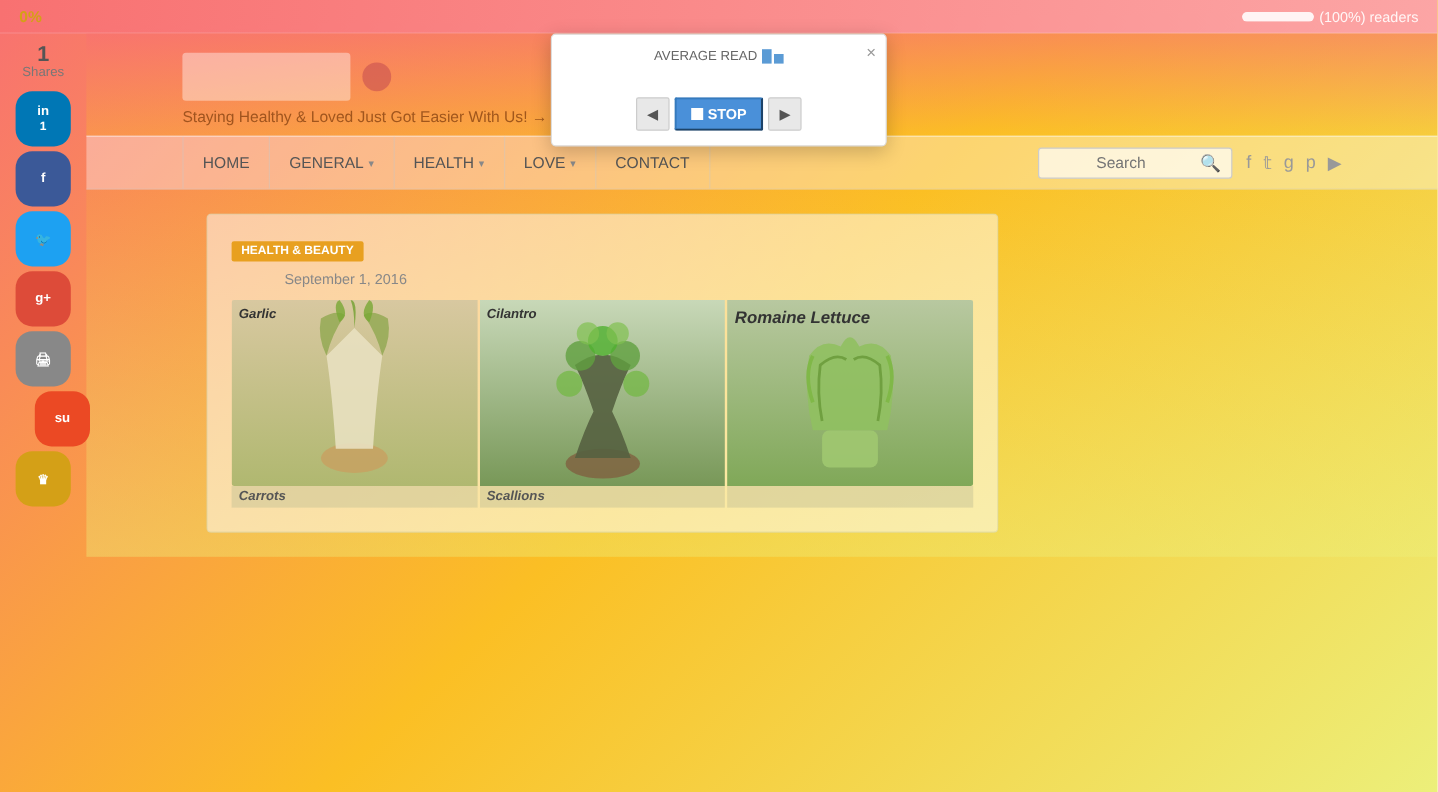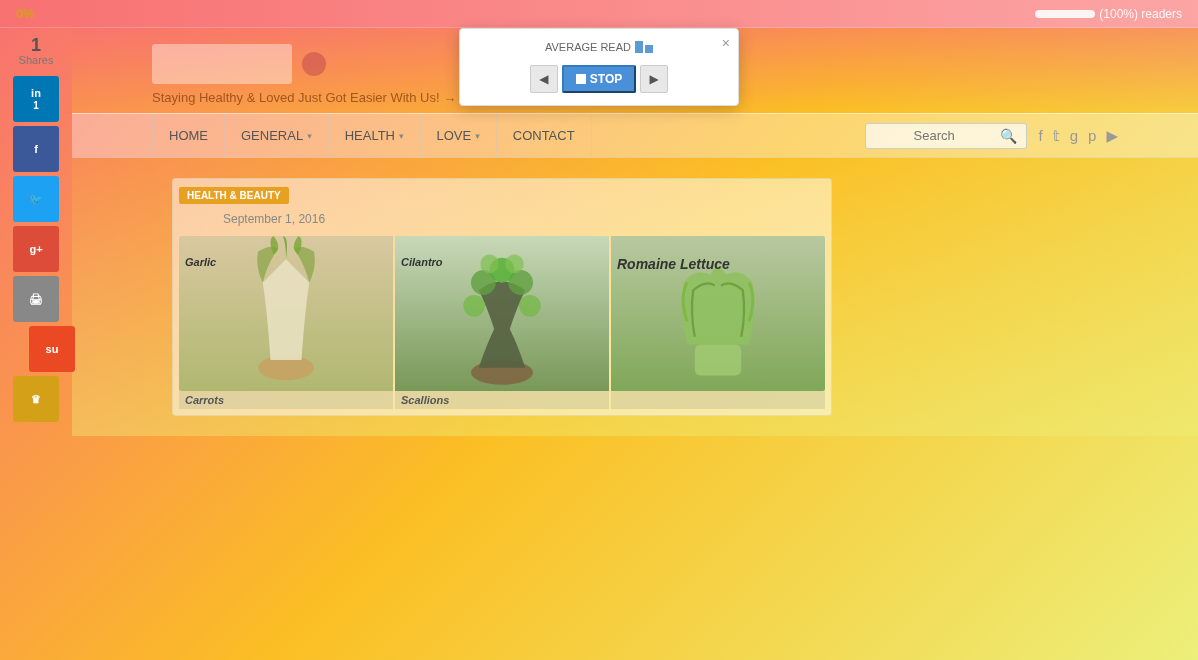--- a/index.html
+++ b/index.html
@@ -66,21 +66,21 @@
     }
     .popup-title {
       font-size: 12px;
       color: #555;
       margin-bottom: 4px;
       font-weight: 500;
     }
     .popup-avg {
       font-size: 11px;
       color: #666;
-      margin-bottom: 12px;
+      margin-bottom: 28px;
       display: flex;
       align-items: flex-start;
       justify-content: center;
       gap: 4px;
     }
     .popup-avg-bars {
       display: flex;
       gap: 2px;
       align-items: flex-end;
     }
@@ -274,21 +274,21 @@
       color: #777;
     }
     .share-btn {
       width: 46px;
       height: 46px;
       display: flex;
       flex-direction: column;
       align-items: center;
       justify-content: center;
       cursor: pointer;
-      border-radius: 3px;
+      border-radius: 14px;
       margin: 2px 0;
       font-size: 11px;
       color: white;
       font-weight: bold;
     }
     .share-btn-linkedin { background: #0077b5; }
     .share-btn-facebook { background: #3b5998; }
     .share-btn-twitter { background: #1da1f2; }
     .share-btn-google { background: #dd4b39; }
     .share-btn-print { background: #888; }
@@ -309,21 +309,21 @@
       font-weight: bold;
       color: #6b4c1e;
       margin-bottom: 20px;
       line-height: 1.3;
       max-width: 700px;
     }
     .article-card {
       background: rgba(255,255,255,0.5);
       border: 1px solid rgba(200,200,150,0.4);
       border-radius: 4px;
-      padding: 6px;
+      padding: 20px;
       max-width: 660px;
     }
     .article-tag {
       background: #e8a020;
       color: white;
       font-size: 10px;
       font-weight: bold;
       padding: 3px 8px;
       border-radius: 2px;
       display: inline-block;
@@ -338,21 +338,21 @@
     .article-image-grid {
       display: grid;
       grid-template-columns: 1fr 1fr 1fr;
       gap: 2px;
       height: 155px;
       border-radius: 2px;
       overflow: hidden;
     }
     .img-label {
       position: absolute;
-      top: 20px;
+      top: 6px;
       left: 6px;
       font-size: 11px;
       font-weight: bold;
       color: #333;
       font-style: italic;
     }
     .article-bottom-labels {
       display: grid;
       grid-template-columns: 1fr 1fr 1fr;
       gap: 2px;

